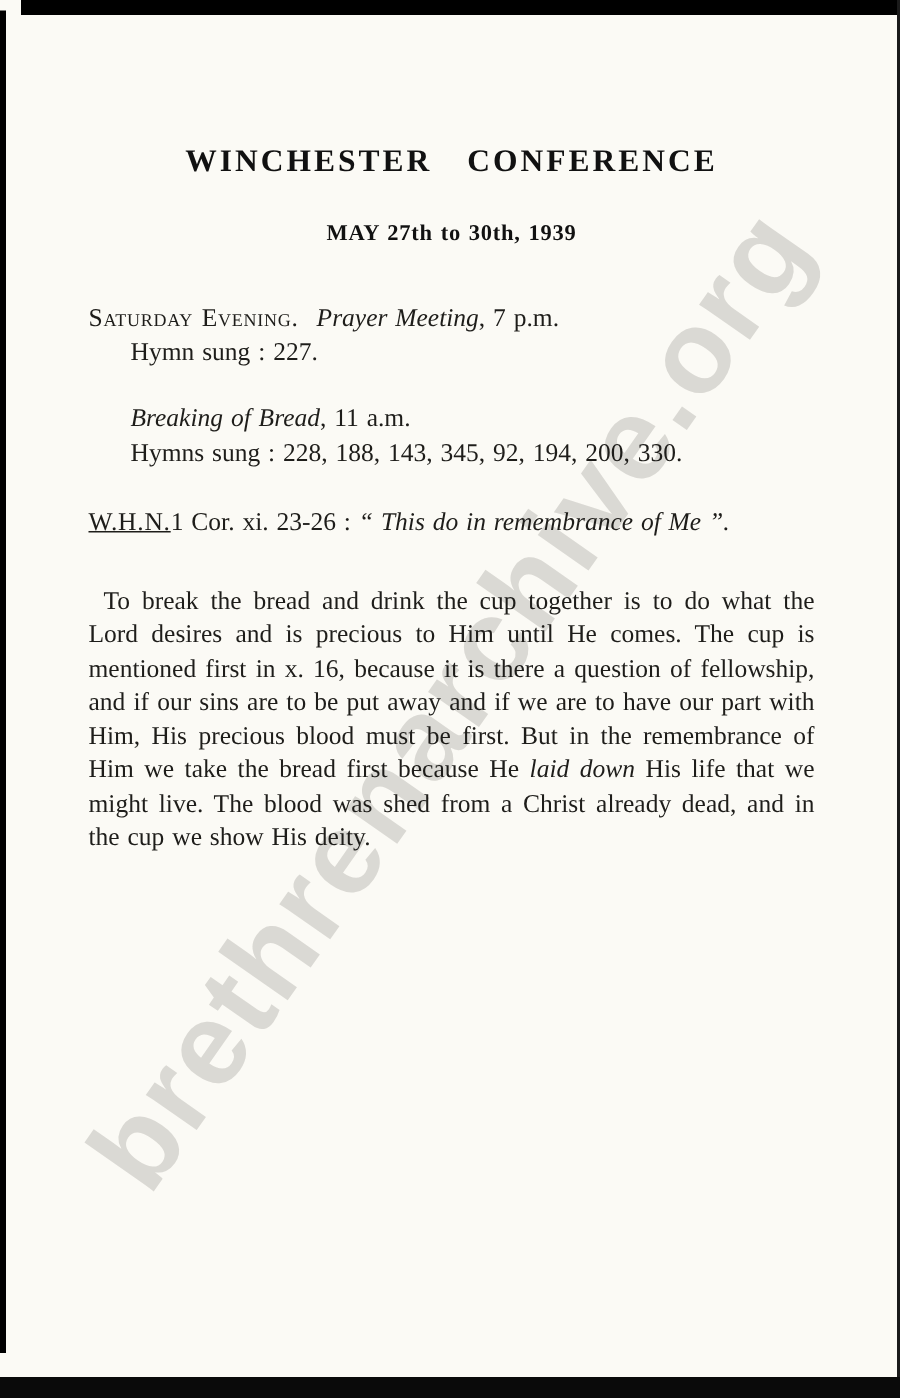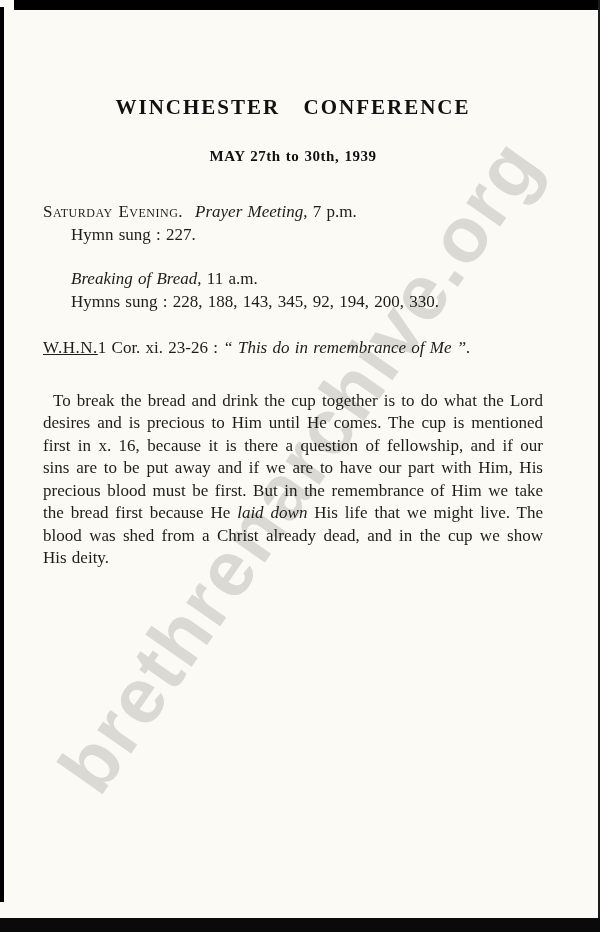--- a/index.html
+++ b/index.html
@@ -29,21 +29,21 @@
     font-size: 78px;
     letter-spacing: 2px;
     color: rgba(165, 163, 158, 0.38);
     white-space: nowrap;
     z-index: 0;
     pointer-events: none;
   }
 
   .content {
     position: absolute;
-    left: 43px; right: 57px; top: 0;
+    left: 59px; right: 57px; top: 0;
     z-index: 1;
     font-size: 17px;
     line-height: 22.5px;
     word-spacing: 1px;
   }
 
   .title {
     margin: 96px 0 0 0;
     text-align: center;
     font-size: 21px;

